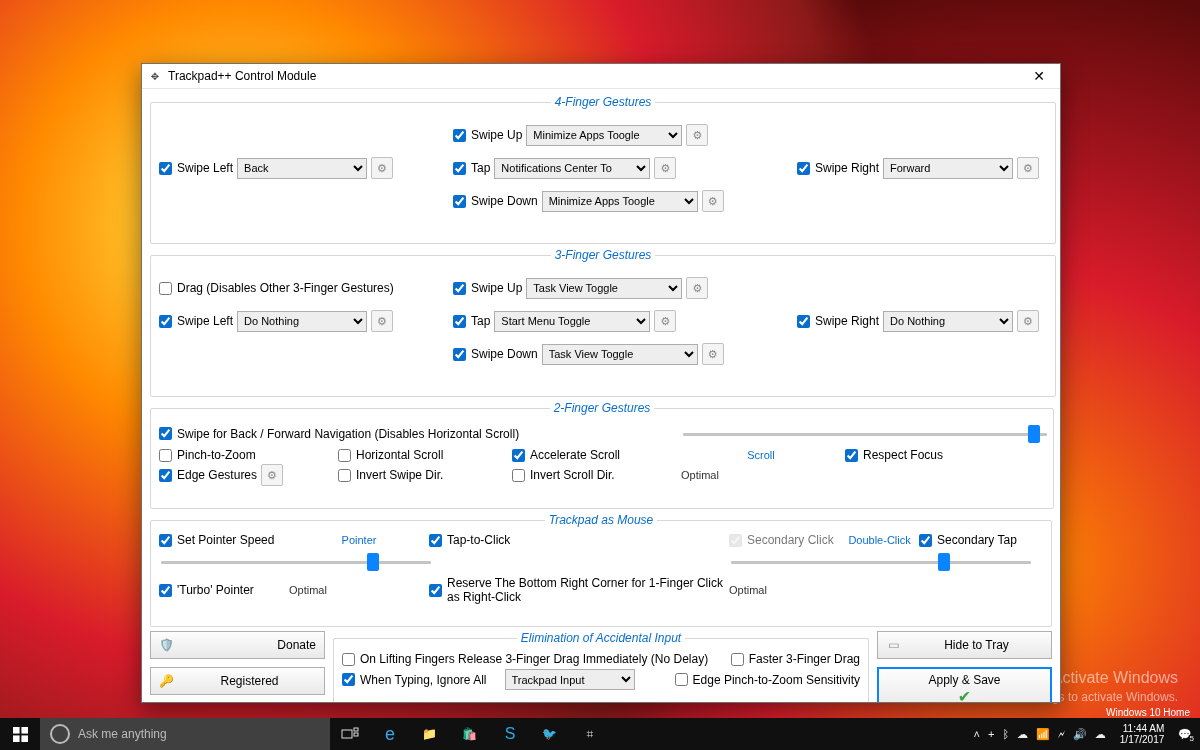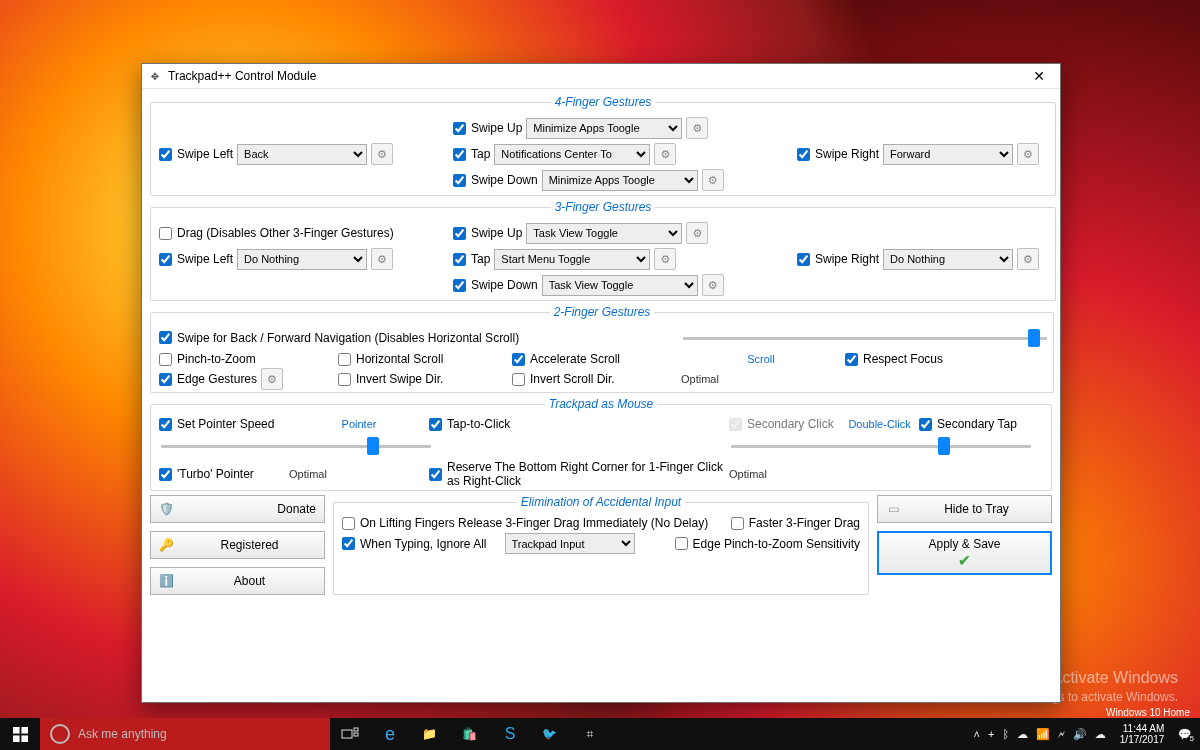--- a/index.html
+++ b/index.html
@@ -16,25 +16,25 @@
   .edition{position:absolute;right:10px;bottom:32px;color:#fff;font-size:10px}
 
   
   .window{position:absolute;left:141px;top:63px;width:918px;height:638px;background:#fff;border:1px solid #707070;box-shadow:0 8px 24px rgba(0,0,0,.45);display:flex;flex-direction:column}
   .titlebar{height:24px;display:flex;align-items:center;padding:0 6px;border-bottom:1px solid #e4e4e4;font-size:12px}
   .titlebar .appicon{width:14px;height:14px;margin-right:6px;display:flex;align-items:center;justify-content:center;font-size:10px;color:#444}
   .titlebar .title{flex:1}
   .titlebar .closebtn{width:30px;text-align:center;font-size:14px;cursor:pointer}
   .content{flex:1;padding:4px 8px 8px 8px;overflow:hidden}
 
-  fieldset.group{border:1px solid #d8d8d8;border-radius:2px;margin:2px 0 4px 0;padding:4px 8px 0 8px;position:relative}
+  fieldset.group{border:1px solid #d8d8d8;border-radius:2px;margin:2px 0 4px 0;padding:4px 8px 20px 8px;position:relative}
   fieldset.group>legend{color:#0a6ecf;font-style:italic;font-size:12px;padding:0 4px;margin-left:auto;margin-right:auto;text-align:center;width:auto}
   legend{display:block;width:100%;text-align:center}
 
-  .row{display:grid;grid-template-columns:290px 310px 280px;gap:4px;align-items:center;margin:4px 0}
+  .row{display:grid;grid-template-columns:290px 310px 280px;gap:4px;align-items:center;margin:11px 0}
   .cell{display:flex;align-items:center;gap:4px;white-space:nowrap}
   .cell.pushright{justify-content:flex-start;padding-left:30px}
 
   label.chk{display:flex;align-items:center;gap:5px;cursor:pointer}
   input[type=checkbox]{width:13px;height:13px;margin:0;accent-color:#0a6ecf}
   select{height:21px;font-size:11px;background:#eee;border:1px solid #adadad;padding:0 2px}
   select.w130{width:130px}
   select.w140{width:156px}
   .gear{width:20px;height:20px;border:1px solid #c0c0c0;border-radius:2px;display:flex;align-items:center;justify-content:center;font-size:11px;color:#888;background:#f4f4f4;cursor:pointer}
 
@@ -58,21 +58,21 @@
   .sidebtn{height:26px;border:1px solid #b0b0b0;background:linear-gradient(#fdfdfd,#e9e9e9);display:flex;align-items:center;gap:8px;padding:0 8px;cursor:pointer;font-size:12px}
   .sidebtn .ico{width:16px;display:flex;justify-content:center}
   .sidebtn.hl{border:2px solid #0a84ff;height:40px;flex-direction:column;justify-content:center;gap:0;position:relative}
   .elimbox{border:1px solid #d8d8d8;padding:4px 8px 6px 8px}
   .elimbox legend{color:#0a6ecf;font-style:italic}
   .elimrow{display:flex;gap:18px;align-items:center;margin:3px 0;flex-wrap:wrap}
 
   
   .taskbar{position:absolute;left:0;right:0;bottom:0;height:32px;background:#101010;display:flex;align-items:center;color:#fff;font-size:12px}
   .tb-item{width:40px;height:32px;display:flex;align-items:center;justify-content:center;color:#ddd}
-  .cortana{flex:0 0 270px;height:32px;background:#b91c1c;display:flex;align-items:center;gap:8px;padding:0 10px;color:#bbb}
+  .cortana{flex:0 0 270px;height:32px;background:#404040;display:flex;align-items:center;gap:8px;padding:0 10px;color:#bbb}
   .tray{margin-left:auto;display:flex;align-items:center;gap:8px;padding:0 8px}
   .tray span{font-size:11px;color:#eee}
   .clock{text-align:right;line-height:1.1;font-size:10px;padding:0 6px}
   svg{display:block}
 </style>
 </head>
 <body>
 
 <div class="desktop"></div>
 

